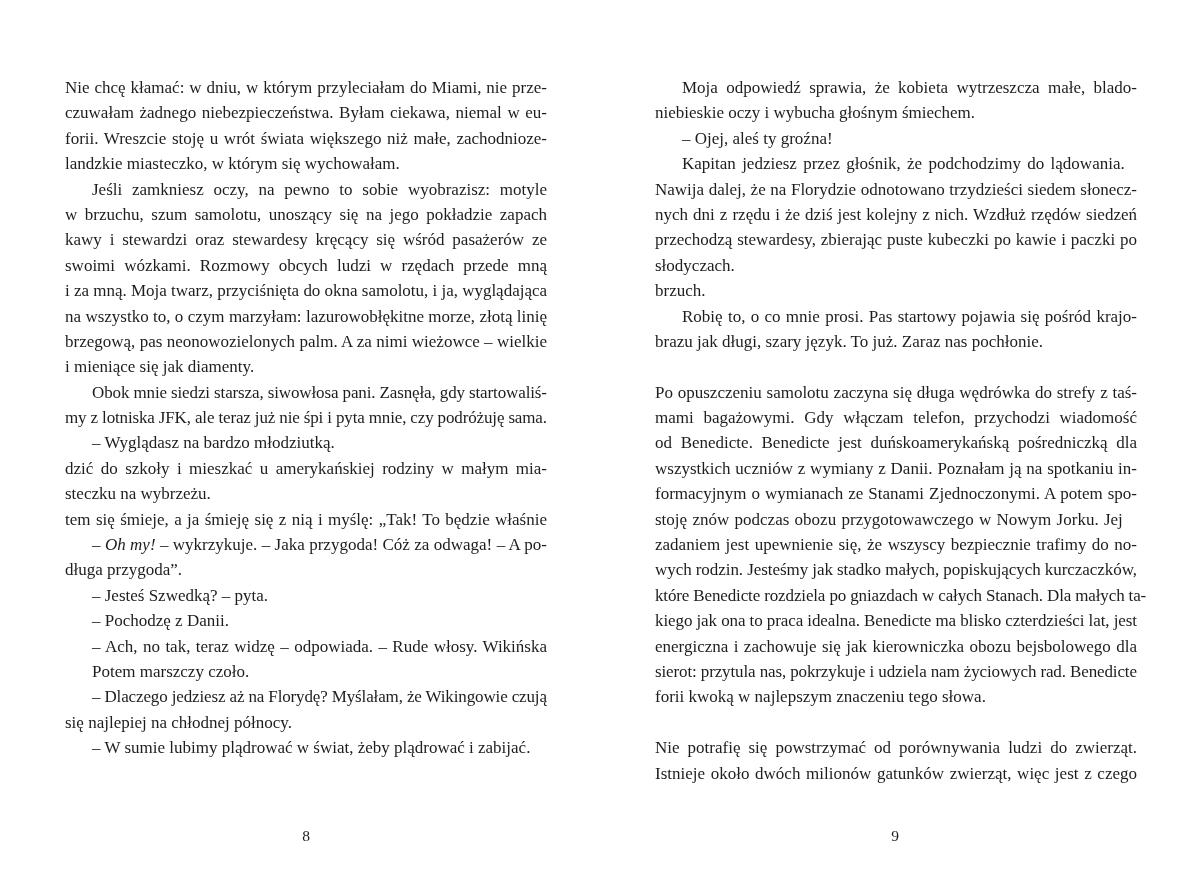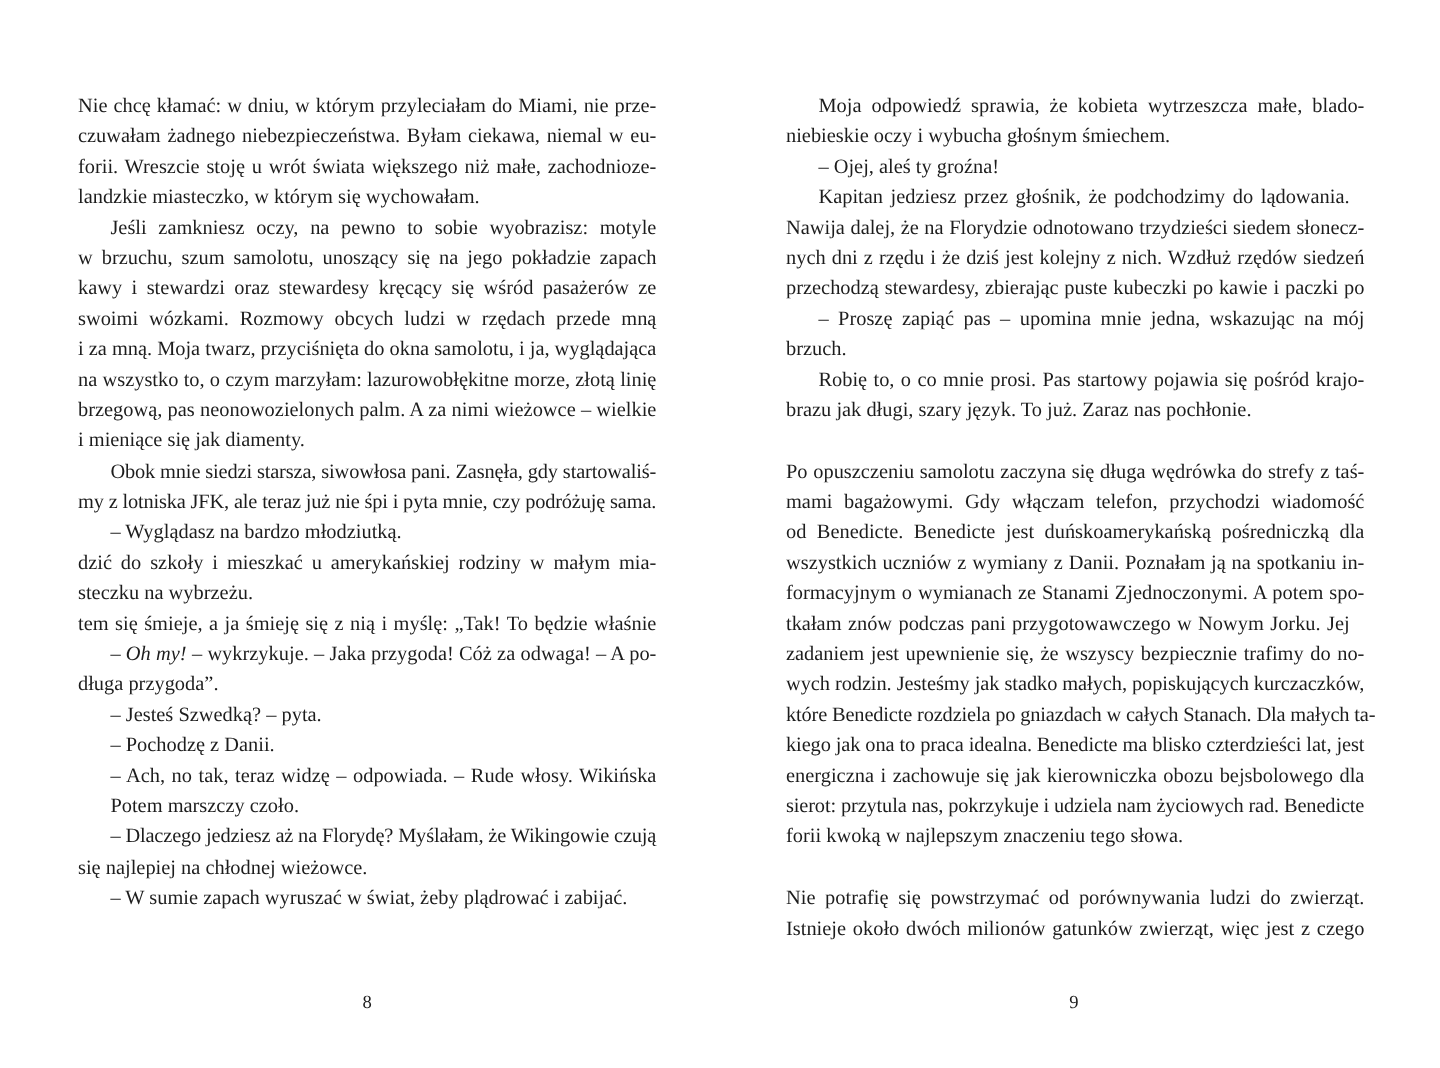--- a/index.html
+++ b/index.html
@@ -93,58 +93,58 @@
           <div class="line ind"><span class="ln"><span>– Pochodzę z Danii.</span></span></div>
         </div>
         <div class="para">
           <div class="line ind"><span class="ln" style="word-spacing: 1.16619px;"><span>– Ach, no tak, teraz widzę – odpowiada. – Rude włosy. Wikińska</span></span></div>
         </div>
         <div class="para">
           <div class="line ind"><span class="ln"><span>Potem marszczy czoło.</span></span></div>
         </div>
         <div class="para">
           <div class="line ind"><span class="ln" style="letter-spacing: -0.134673px;"><span>– Dlaczego jedziesz aż na Florydę? Myślałam, że Wikingowie czują</span></span></div>
-          <div class="line"><span class="ln"><span>się najlepiej na chłodnej wieżowce.</span></span></div>
+          <div class="line"><span class="ln"><span>się najlepiej na chłodnej północy.</span></span></div>
         </div>
         <div class="para">
-          <div class="line ind"><span class="ln"><span>– W sumie zapach wyruszać w świat, żeby plądrować i zabijać.</span></span></div>
+          <div class="line ind"><span class="ln"><span>– W sumie lubimy plądrować w świat, żeby plądrować i zabijać.</span></span></div>
         </div>
       </div>
     <div class="folio">8</div>
   </section>
   <section class="page right">
     <div class="page-text" id="right-text">
         <div class="para">
           <div class="line ind"><span class="ln" style="word-spacing: 4.10714px;"><span>Moja odpowiedź sprawia, że kobieta wytrzeszcza małe, blado-</span></span></div>
           <div class="line"><span class="ln"><span>niebieskie oczy i wybucha głośnym śmiechem.</span></span></div>
         </div>
         <div class="para">
           <div class="line ind"><span class="ln"><span>– Ojej, aleś ty groźna!</span></span></div>
         </div>
         <div class="para">
           <div class="line ind"><span class="ln" style="word-spacing: 2.07812px;"><span>Kapitan jedziesz przez głośnik, że podchodzimy do lądowania.</span></span></div>
           <div class="line"><span class="ln" style="word-spacing: 0.357422px;"><span>Nawija dalej, że na Florydzie odnotowano trzydzieści siedem słonecz-</span></span></div>
           <div class="line"><span class="ln" style="word-spacing: 0.789663px;"><span>nych dni z rzędu i że dziś jest kolejny z nich. Wzdłuż rzędów siedzeń</span></span></div>
           <div class="line"><span class="ln" style="word-spacing: 0.602431px;"><span>przechodzą stewardesy, zbierając puste kubeczki po kawie i paczki po</span></span></div>
+          <div class="line"><span class="ln"><span>słodyczach.</span></span></div>
         </div>
         <div class="para">
-          <div class="line ind"><span class="ln" style="word-spacing: 3.62656px;"><span>– Proszę zapiąć pas – upomina mnie jedna, wskazując na mój</span></span></div>
           <div class="line"><span class="ln"><span>brzuch.</span></span></div>
         </div>
         <div class="para">
           <div class="line ind"><span class="ln" style="word-spacing: 1.05824px;"><span>Robię to, o co mnie prosi. Pas startowy pojawia się pośród krajo-</span></span></div>
           <div class="line"><span class="ln"><span>brazu jak długi, szary język. To już. Zaraz nas pochłonie.</span></span></div>
         </div>
         <div class="para gap">
           <div class="line"><span class="ln" style="word-spacing: 0.520312px;"><span>Po opuszczeniu samolotu zaczyna się długa wędrówka do strefy z taś-</span></span></div>
           <div class="line"><span class="ln" style="word-spacing: 5.43229px;"><span>mami bagażowymi. Gdy włączam telefon, przychodzi wiadomość</span></span></div>
           <div class="line"><span class="ln" style="word-spacing: 4.40885px;"><span>od Benedicte. Benedicte jest duńskoamerykańską pośredniczką dla</span></span></div>
           <div class="line"><span class="ln" style="word-spacing: 0.564063px;"><span>wszystkich uczniów z wymiany z Danii. Poznałam ją na spotkaniu in-</span></span></div>
           <div class="line"><span class="ln" style="word-spacing: 0.705078px;"><span>formacyjnym o wymianach ze Stanami Zjednoczonymi. A potem spo-</span></span></div>
-          <div class="line"><span class="ln" style="word-spacing: 1.06055px;"><span>tkałam znów podczas pani przygotowawczego w Nowym Jorku. Jej</span></span></div>
+          <div class="line"><span class="ln" style="word-spacing: 1.06055px;"><span>stoję znów podczas obozu przygotowawczego w Nowym Jorku. Jej</span></span></div>
           <div class="line"><span class="ln" style="word-spacing: 1.21181px;"><span>zadaniem jest upewnienie się, że wszyscy bezpiecznie trafimy do no-</span></span></div>
           <div class="line"><span class="ln" style="letter-spacing: -0.0620265px;"><span>wych rodzin. Jesteśmy jak stadko małych, popiskujących kurczaczków,</span></span></div>
           <div class="line"><span class="ln" style="letter-spacing: -0.136096px;"><span>które Benedicte rozdziela po gniazdach w całych Stanach. Dla małych ta-</span></span></div>
           <div class="line"><span class="ln" style="letter-spacing: -0.0898973px;"><span>kiego jak ona to praca idealna. Benedicte ma blisko czterdzieści lat, jest</span></span></div>
           <div class="line"><span class="ln" style="word-spacing: 1.16602px;"><span>energiczna i zachowuje się jak kierowniczka obozu bejsbolowego dla</span></span></div>
           <div class="line"><span class="ln" style="letter-spacing: -0.120982px;"><span>sierot: przytula nas, pokrzykuje i udziela nam życiowych rad. Benedicte</span></span></div>
           <div class="line"><span class="ln"><span>forii kwoką w najlepszym znaczeniu tego słowa.</span></span></div>
         </div>
         <div class="para gap">
           <div class="line"><span class="ln" style="word-spacing: 3.7793px;"><span>Nie potrafię się powstrzymać od porównywania ludzi do zwierząt.</span></span></div>

